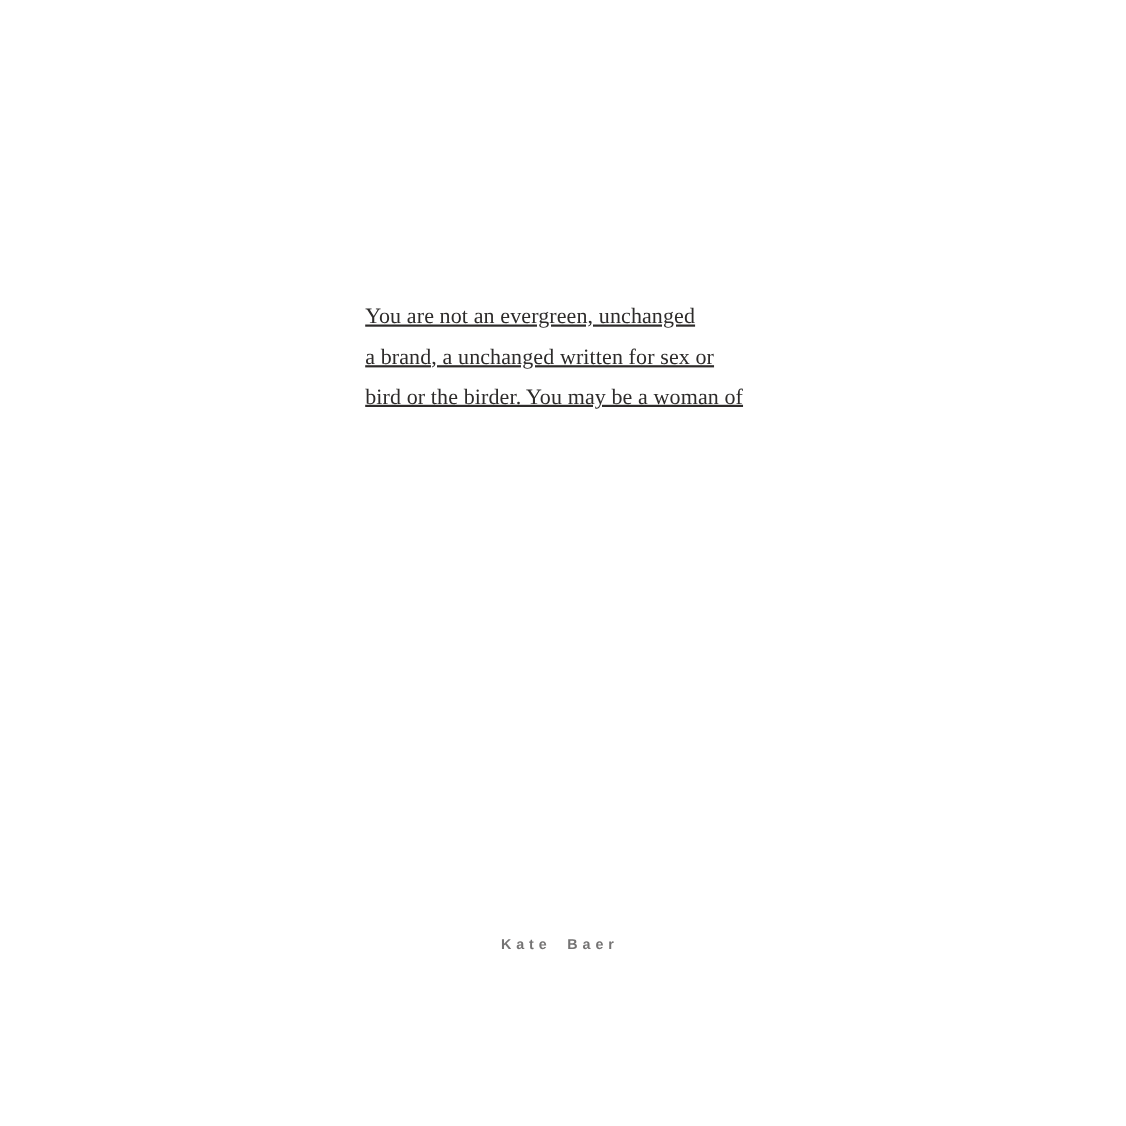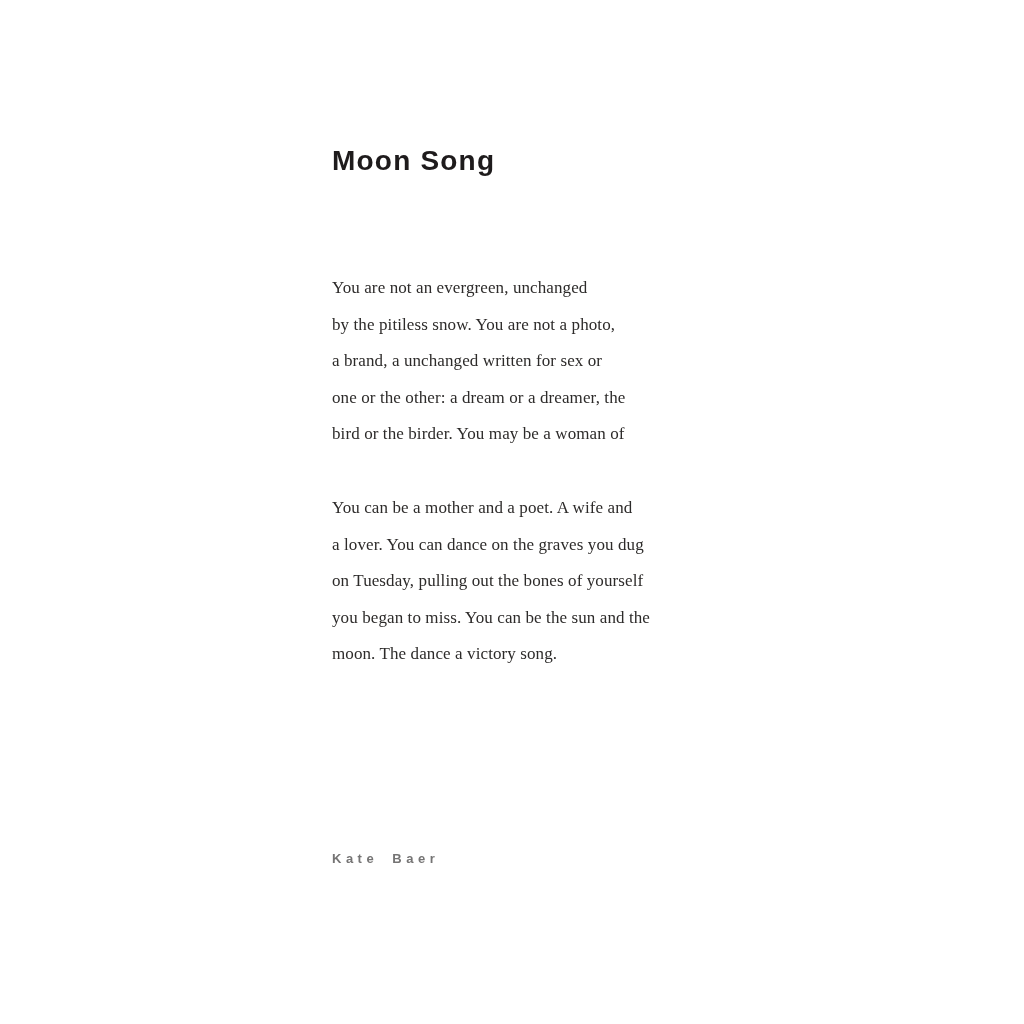--- a/index.html
+++ b/index.html
@@ -39,63 +39,54 @@
   .poem {
     position: absolute;
     left: 332px;
     top: 270px;
   }
   .stanza { margin: 0; }
   .stanza + .stanza { margin-top: 37px; }
   .line {
     margin: 0;
     font-family: "Liberation Serif", serif;
-    font-size: 17px;
+    font-size: 20px;
     line-height: 36.6px;
     letter-spacing: 0.1px;
     color: var(--body-color);
     white-space: nowrap;
+    text-decoration: underline;
   }
   .author {
     position: absolute;
     left: 332px;
     top: 851px;
     width: 354px;
     margin: 0;
-    text-align: left;
+    text-align: center;
     font-family: "Liberation Sans", sans-serif;
     font-weight: 700;
     font-size: 13px;
     letter-spacing: 4.5px;
     word-spacing: 6px;
     color: var(--author-color);
   }
 </style>
 </head>
 <body>
 
 <div class="page">
 
-  <h1 class="title">Moon Song</h1>
 
   <div class="poem">
 
     <div class="stanza">
       <p class="line">You are not an evergreen, unchanged</p>
-      <p class="line">by the pitiless snow. You are not a photo,</p>
       <p class="line">a brand, a unchanged written for sex or</p>
-      <p class="line">one or the other: a dream or a dreamer, the</p>
       <p class="line">bird or the birder. You may be a woman of</p>
     </div>
 
-    <div class="stanza">
-      <p class="line">You can be a mother and a poet. A wife and</p>
-      <p class="line">a lover. You can dance on the graves you dug</p>
-      <p class="line">on Tuesday, pulling out the bones of yourself</p>
-      <p class="line">you began to miss. You can be the sun and the</p>
-      <p class="line">moon. The dance a victory song.</p>
-    </div>
 
   </div>
 
   <p class="author">Kate Baer</p>
 
 </div>
 
 </body></html>

